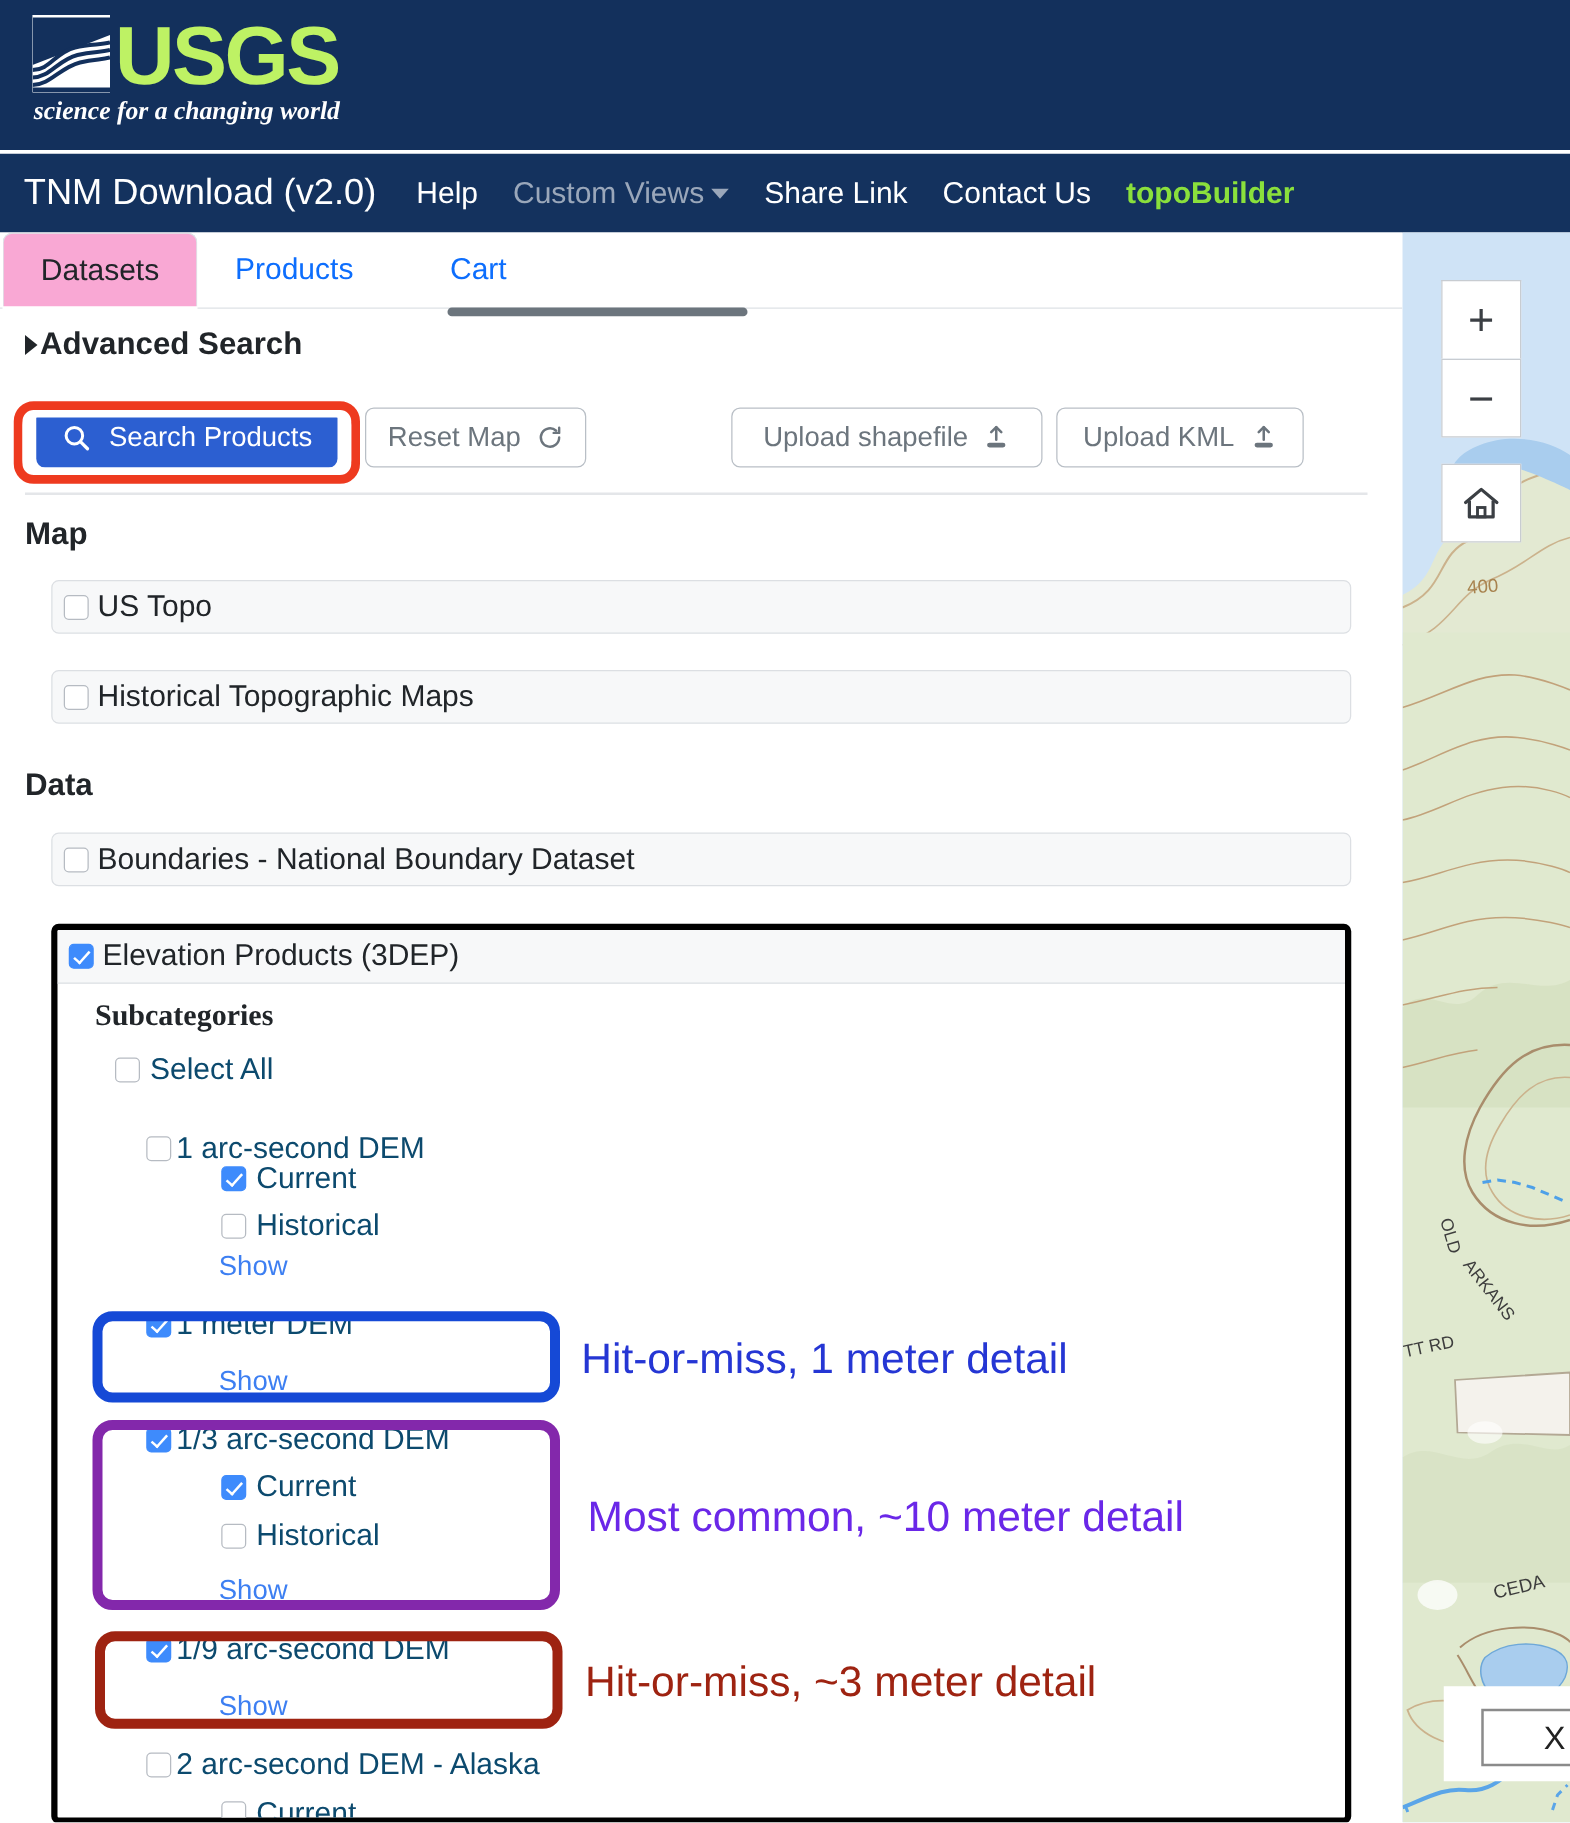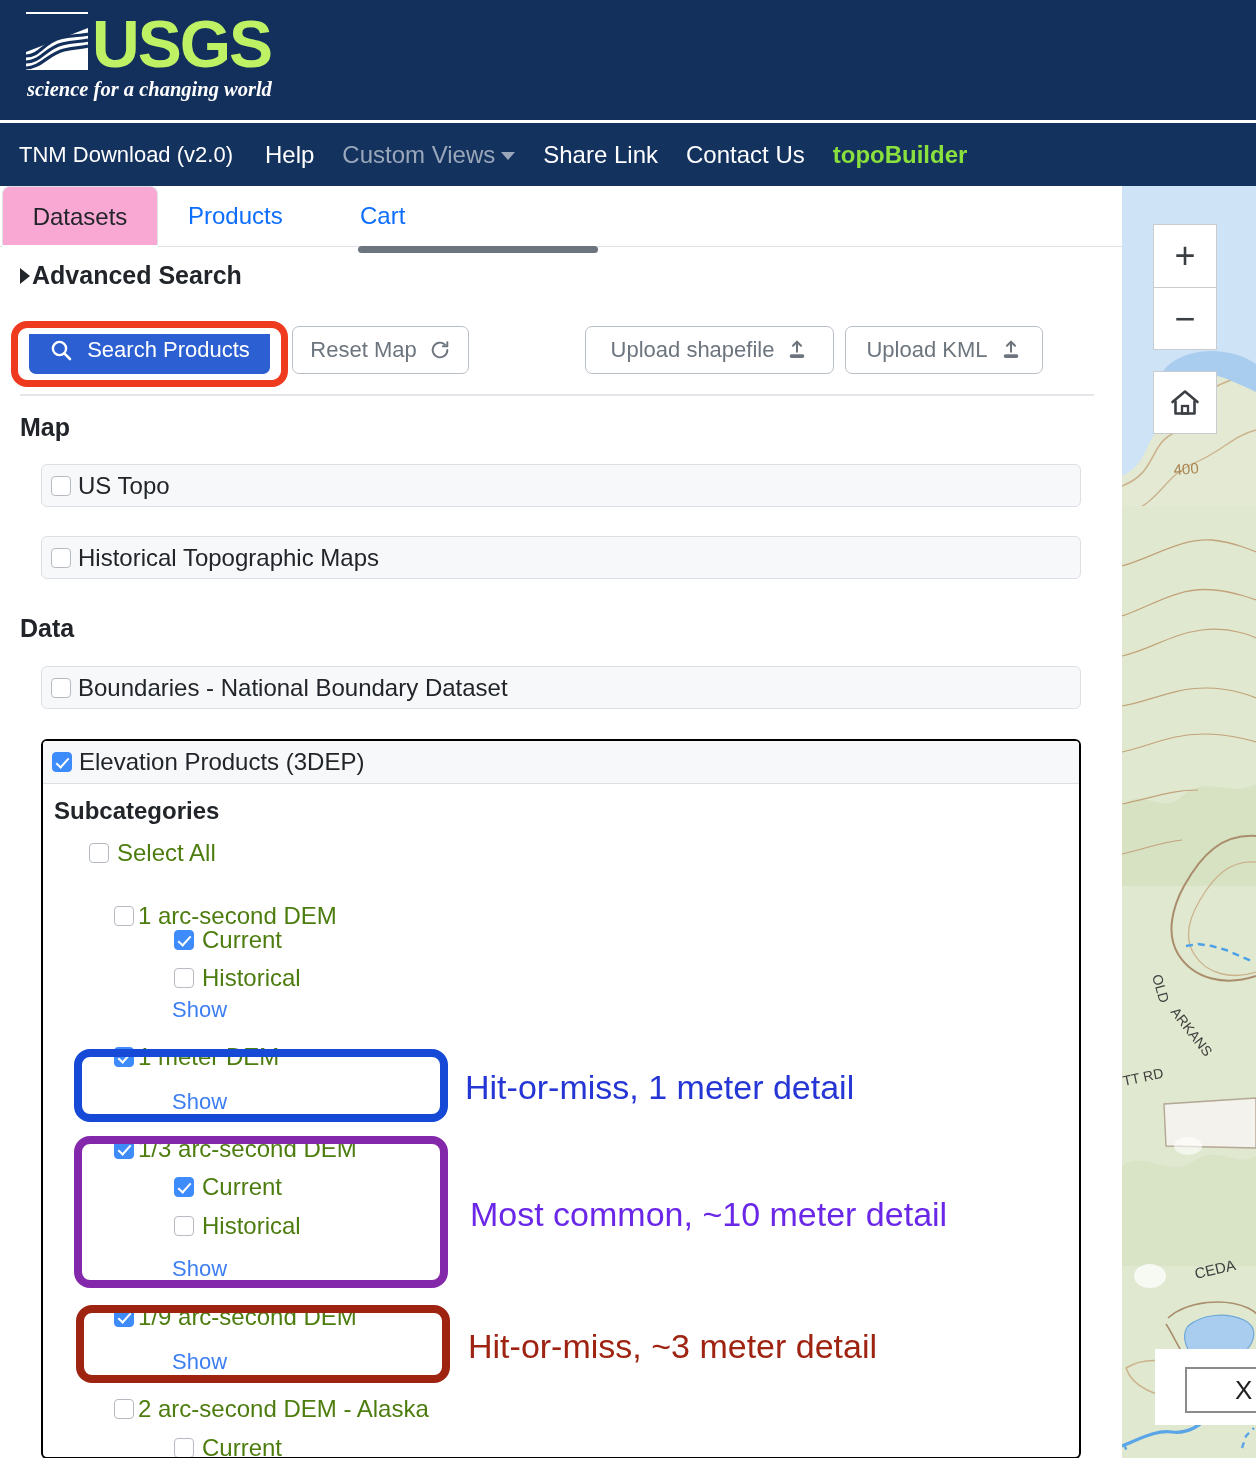--- a/index.html
+++ b/index.html
@@ -34,21 +34,21 @@
     color: #ffffff; letter-spacing: 0px;
   }
 
   
   .navbar {
     position: absolute; left: 0; top: 123px; width: 1256px; height: 63px;
     background: #14325e;
     display: flex; align-items: center;
   }
   .nav-brand {
-    color: #ffffff; font-size: 22px; margin-left: 19px; margin-right: 32px;
+    color: #ffffff; font-size: 29px; margin-left: 19px; margin-right: 32px;
     font-weight: normal; white-space: nowrap;
   }
   .nav-link {
     color: #ffffff; font-size: 24px; margin-right: 28px; white-space: nowrap;
     text-decoration: none; cursor: pointer;
   }
   .nav-link.muted { color: #9aa7ba; }
   .nav-link.brandgreen { color: #8ae03c; font-weight: bold; }
   .caret-down {
     display: inline-block; width: 0; height: 0; margin-left: 6px;
@@ -158,36 +158,36 @@
   .cb.checked { background: #3e8bfc; border-color: #3e8bfc; }
   .cb.checked::after {
     content: ""; position: absolute; left: 6px; top: 2px;
     width: 5px; height: 11px; border: solid #ffffff;
     border-width: 0 2.6px 2.6px 0; transform: rotate(42deg);
   }
 
   
   .dep-block {
     position: absolute; left: 41px; top: 553px; width: 1040px; height: 720px;
-    border: 2px solid #000000; border-radius: 6px; background: #ffffff;
+    border: 5px solid #000000; border-radius: 6px; background: #ffffff;
     overflow: hidden;
   }
   .dep-header {
     position: absolute; left: 0; top: 0; width: 1038px; height: 43px;
     background: #f7f8f9; border-bottom: 1px solid #dcdfe3;
     display: flex; align-items: center; padding-left: 9px;
   }
   .subcat-title {
-    position: absolute; left: 11px; top: 56px;
-    font-size: 24px; font-weight: bold; color: #212529;
+    position: absolute; left: 30px; top: 56px;
+    font-size: 24px; font-weight: bold; color: #212529; font-family: Liberation Serif, serif;
   }
   .opt {
     position: absolute; display: flex; align-items: center;
   }
-  .opt-label { font-size: 24px; color: #4d7c0f; margin-left: 8px; white-space: nowrap; }
+  .opt-label { font-size: 24px; color: #0c4a6e; margin-left: 8px; white-space: nowrap; }
   .opt-label.tight { margin-left: 4px; }
   .show-link {
     position: absolute; font-size: 22px; color: #3d7ff2; cursor: pointer;
   }
 
   
   .ann-box {
     position: absolute; border-radius: 16px; background: transparent;
     pointer-events: none;
   }

